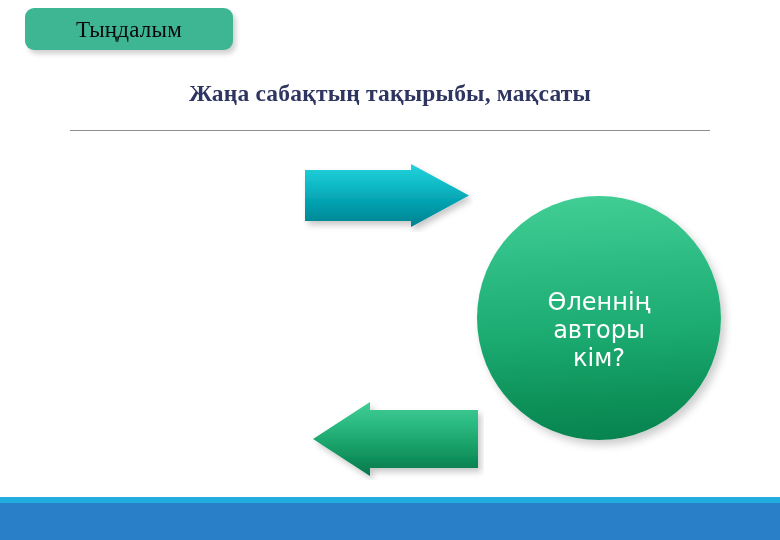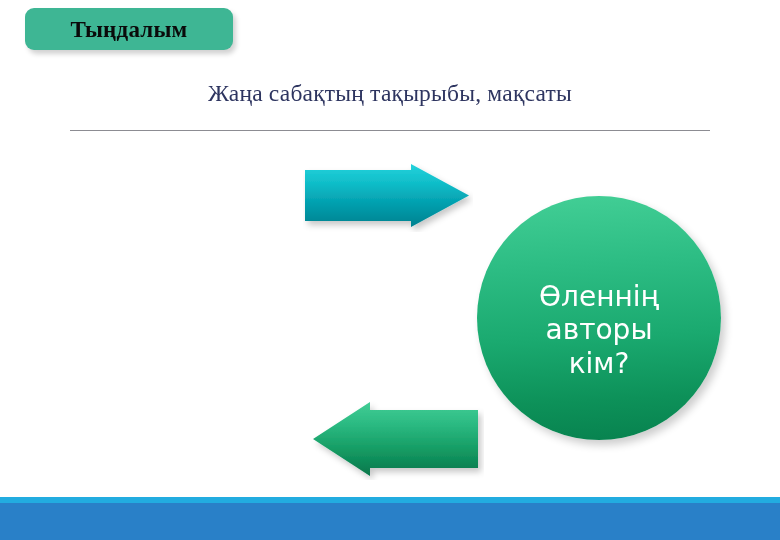--- a/index.html
+++ b/index.html
@@ -35,32 +35,31 @@
     align-items: center;
     justify-content: center;
   }
   #section-badge-label {
     font-family: "Liberation Serif", serif;
     font-size: 23px;
     color: #0a0a0a;
     line-height: 1;
     letter-spacing: 0.2px;
     white-space: nowrap;
-    font-weight: bold;
   }
 
   
   #slide-title {
     position: absolute;
     left: 0;
     top: 80px;
     width: 780px;
     text-align: center;
     font-family: "Liberation Serif", serif;
-    font-weight: normal;
+    font-weight: bold;
     font-size: 23.5px;
     color: #2e3560;
     letter-spacing: 0.2px;
     white-space: nowrap;
   }
 
   
   #title-divider {
     position: absolute;
     left: 70px;
@@ -99,21 +98,21 @@
   }
   .node-label {
     font-family: "DejaVu Sans", sans-serif;
     font-size: 27px;
     line-height: 1.18;
     color: #ffffff;
     padding: 0 14px;
     white-space: pre-line;
   }
   #circle-right .node-label {
-    font-size: 28px;
+    font-size: 24px;
     margin-top: 24px;
   }
 
   
   .arrow {
     position: absolute;
     z-index: 2;
   }
   #arrow-top {
     left: 303px;

